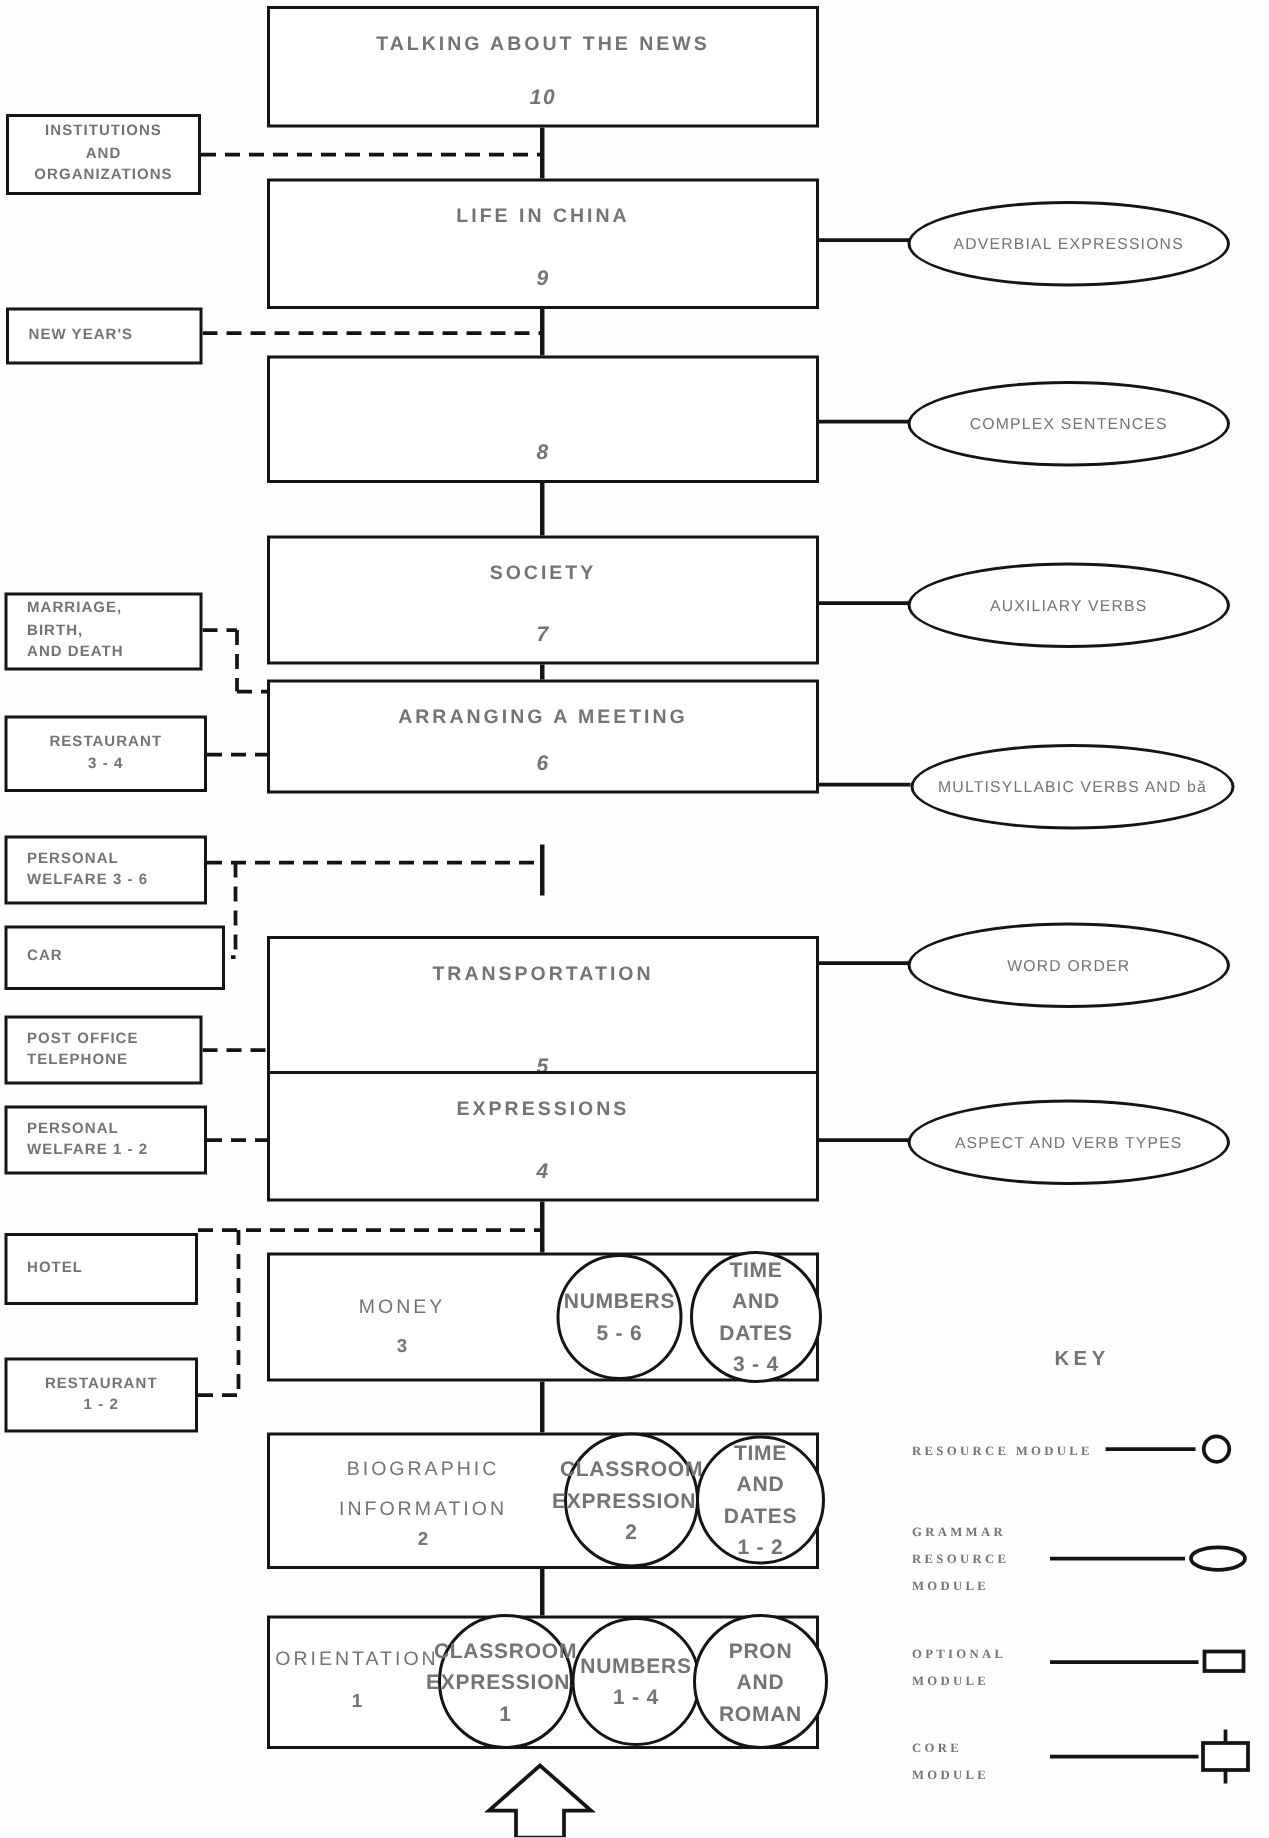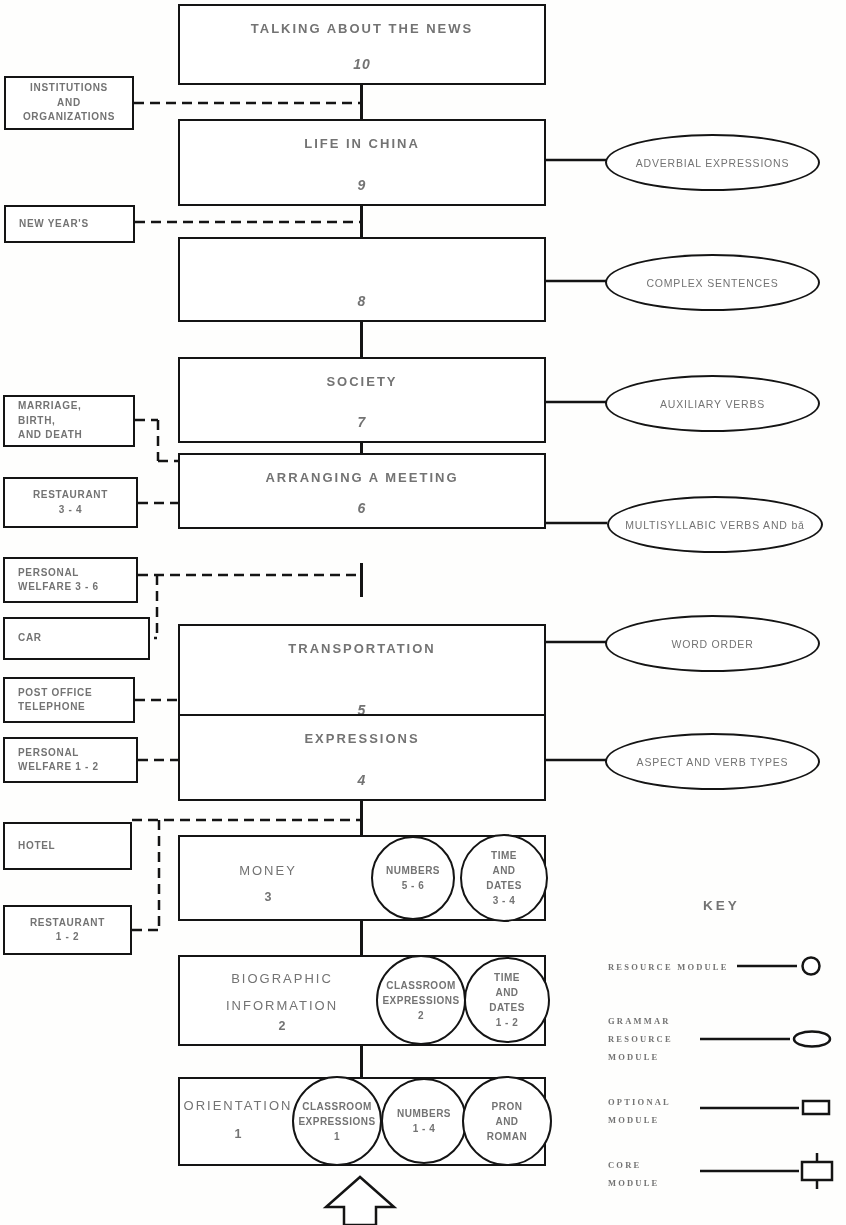--- a/index.html
+++ b/index.html
@@ -22,21 +22,21 @@
     font-size:14px;font-weight:bold;letter-spacing:1px;font-style:italic;
   }
   .core-title-block{position:absolute;text-align:center;}
   .core-title-block .t{font-size:13px;font-weight:normal;letter-spacing:2px;line-height:27px;}
   .core-title-block .n{margin-top:6px;font-size:12.5px;font-weight:bold;}
   
   .rcircle{
     position:absolute;border:2.5px solid #141414;border-radius:50%;background:#fff;
     display:flex;align-items:center;justify-content:center;z-index:3;box-sizing:border-box;
   }
-  .rc-text{text-align:center;font-size:10px;font-weight:bold;letter-spacing:0.5px;line-height:1.5;}
+  .rc-text{text-align:center;font-size:14px;font-weight:bold;letter-spacing:0.5px;line-height:1.5;}
   
   .opt-box{
     position:absolute;border:2.5px solid #141414;background:#fff;
     display:flex;align-items:center;z-index:2;box-sizing:border-box;
   }
   .opt-text{width:100%;text-align:center;font-size:10px;font-weight:bold;letter-spacing:0.7px;line-height:1.45;}
   .opt-box.ta-l .opt-text{text-align:left;padding-left:13px;}
   
   .gram-ellipse{
     position:absolute;left:605px;width:215px;height:57px;border:2.5px solid #141414;

